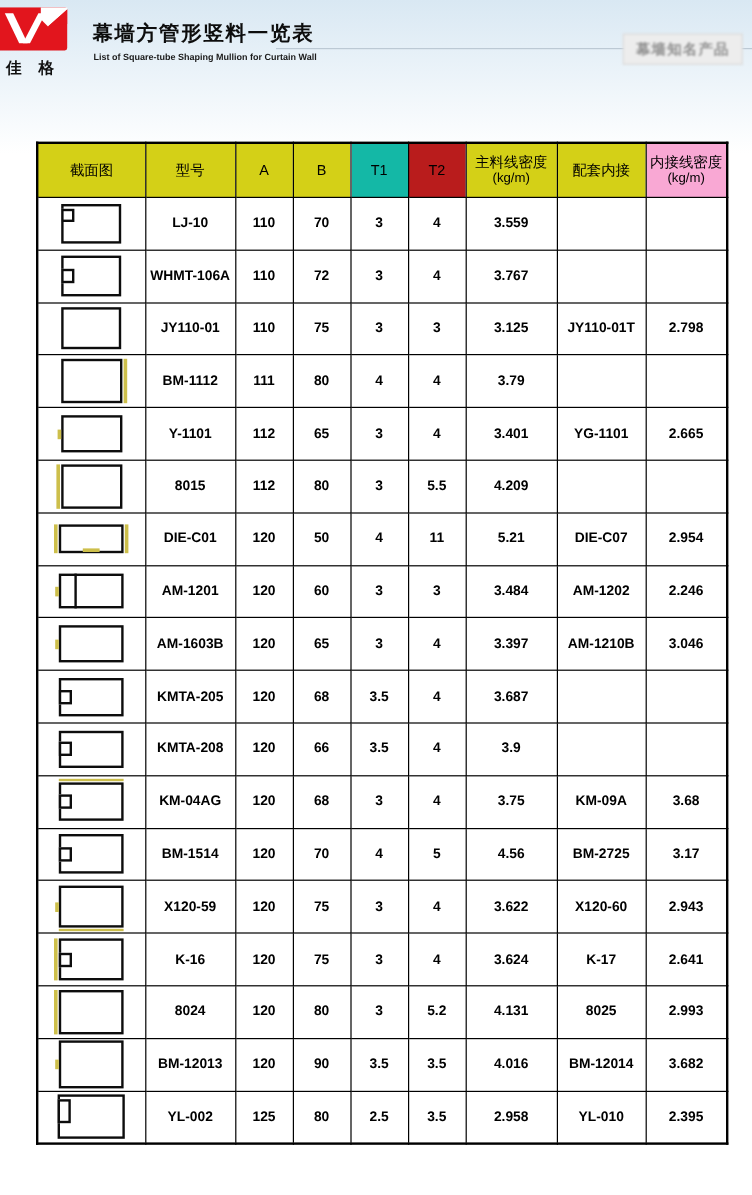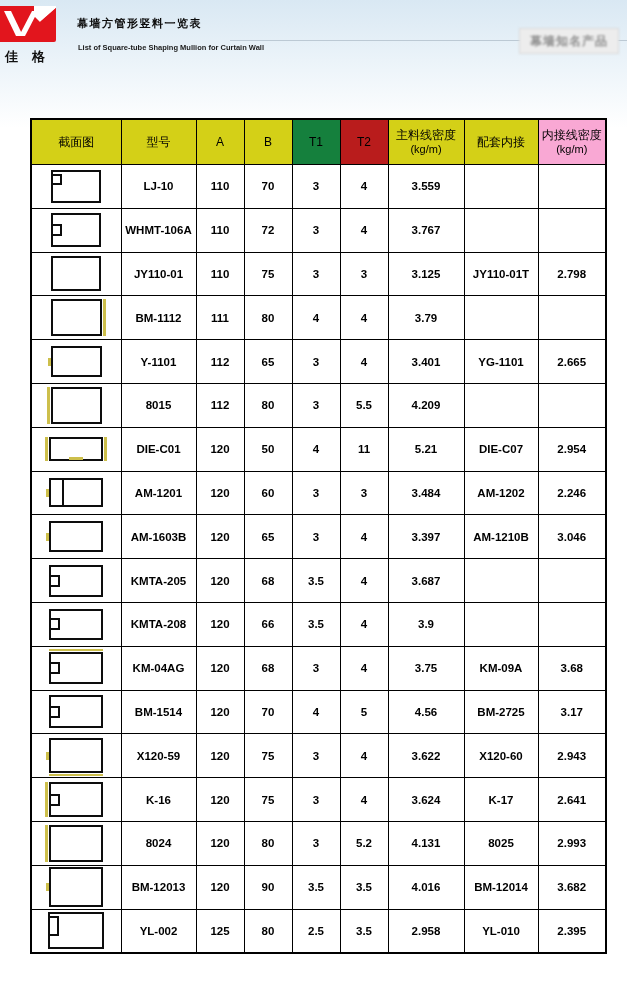--- a/index.html
+++ b/index.html
@@ -4,21 +4,21 @@
 <style>
   html,body{margin:0;padding:0;}
   body{font-family:"Liberation Sans",sans-serif;background:#fff;}
   .page{position:relative;width:627px;height:996px;background:#fff;overflow:hidden;}
   .top-gradient{position:absolute;top:0;left:0;width:627px;height:128px;
     background:linear-gradient(#d9e8f3 0%, #eef5fa 55%, #ffffff 100%);}
   
   .logo{position:absolute;left:-6px;top:6px;width:64px;height:42px;}
   .logo-text{position:absolute;left:3px;top:48px;width:58px;display:flex;justify-content:center;
     font-family:"DejaVu Serif",serif;font-weight:bold;font-size:13px;color:#111;letter-spacing:14px;white-space:nowrap;}
-  .title{position:absolute;left:77px;top:16px;font-size:11px;font-weight:bold;color:#0d0d0d;letter-spacing:1.5px;}
+  .title{position:absolute;left:77px;top:16px;font-size:17px;font-weight:bold;color:#0d0d0d;letter-spacing:1.5px;}
   .subtitle{position:absolute;left:78px;top:43px;font-size:7.5px;font-weight:bold;color:#1a1a1a;}
   .header-line{position:absolute;top:40px;left:230px;right:0;height:1px;background:#bcc9d4;}
   .badge{position:absolute;top:28px;right:8px;min-width:88px;height:24px;padding:0 5px;
     background:#ededed;border:1px solid #dadada;color:#8f8f8f;font-weight:bold;font-size:12px;
     text-align:center;line-height:24px;letter-spacing:1px;filter:blur(1.1px);}
   
   .spec-table{position:absolute;left:30px;top:118px;width:575px;border-collapse:collapse;
     border:2px solid #000;table-layout:fixed;}
   .spec-table th,.spec-table td{border:1px solid #000;text-align:center;vertical-align:middle;
     padding:0;overflow:hidden;}
@@ -80,21 +80,21 @@
           </th>
           <th style="background: rgb(212, 208, 23);">
             <div>型号</div>
           </th>
           <th style="background: rgb(212, 208, 23);">
             <div>A</div>
           </th>
           <th style="background: rgb(212, 208, 23);">
             <div>B</div>
           </th>
-          <th style="background: #15803d;">
+          <th style="background: #14b8a6;">
             <div>T1</div>
           </th>
           <th style="background: #b91c1c;">
             <div>T2</div>
           </th>
           <th style="background: rgb(212, 208, 23);">
             <div>主料线密度</div>
             <div class="th-sub">(kg/m)</div>
           </th>
           <th style="background: rgb(212, 208, 23);">

